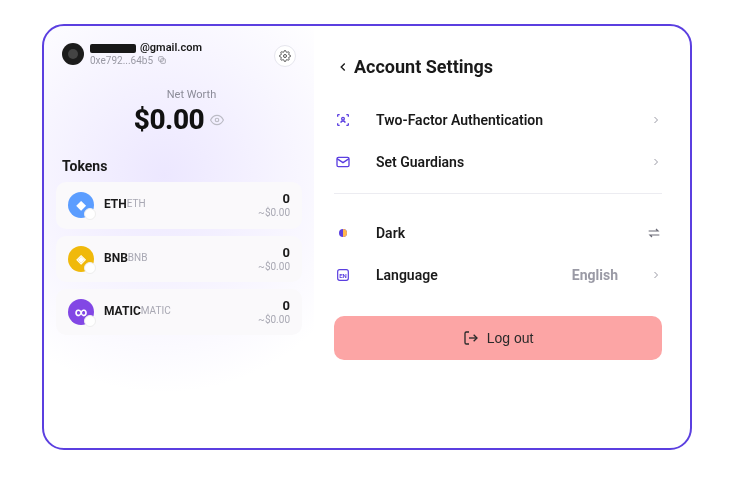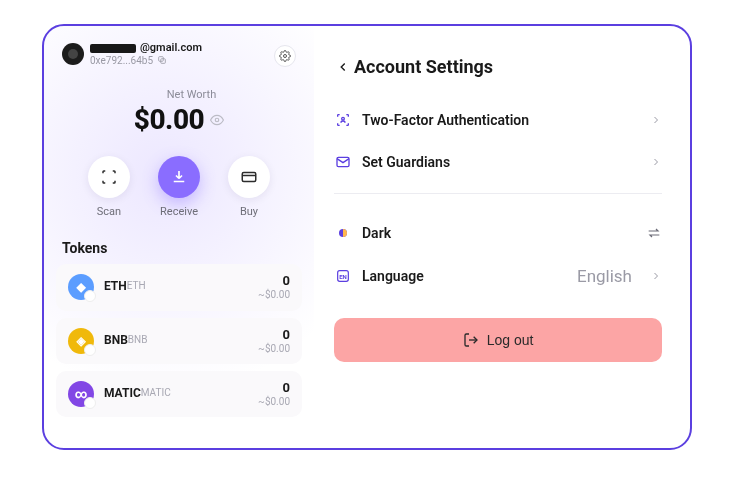--- a/index.html
+++ b/index.html
@@ -65,25 +65,25 @@
   .tk-name { display:flex; flex-direction:row; line-height:1.15;}
   .tk-sym { font-size:12px; font-weight:700; color:#1a1a1a;}
   .tk-sub { font-size:10px; color:#a8a8b3;}
   .tk-right { margin-left:auto; text-align:right; line-height:1.15;}
   .tk-amt { font-size:13px; font-weight:700; color:#1a1a1a;}
   .tk-fiat { font-size:10px; color:#a8a8b3;}
   
   .title-row { display:flex; align-items:center; gap:2px; margin-bottom:22px; margin-top:10px;}
   .back-btn { width:18px; height:18px; display:flex; align-items:center; justify-content:center; color:#222; cursor:pointer;}
   .page-title { font-size:18px; font-weight:700; color:#1a1a1a;}
-  .srow { display:flex; align-items:center; gap:10px; padding:12px 0; cursor:pointer;}
+  .srow { display:flex; align-items:center; gap:24px; padding:12px 0; cursor:pointer;}
   .srow + .srow { }
   .srow-icon { width:18px; height:18px; display:flex; align-items:center; justify-content:center;}
   .srow-label { font-size:14px; font-weight:600; color:#1a1a1a;}
-  .srow-value { margin-left:auto; font-size:17px; color:#9a9aa5;}
+  .srow-value { margin-left:auto; font-size:14px; color:#9a9aa5;font-weight:bold;}
   .srow-chev { margin-left:8px; color:#9a9aa5; width:12px; height:12px;}
   .swap-icon { margin-left:auto; color:#6a6a76;}
   .divider { height:1px; background:#ececf1; margin:10px 0 18px;}
   .logout-btn { margin-top:20px; width:100%; height:44px; background:#fca5a5; border:none; border-radius:10px; display:flex; align-items:center; justify-content:center; gap:8px; font-size:14px; font-weight:500; color:#2a2a2a; cursor:pointer;}
   svg { display:block; }
 </style>
 </head>
 <body>
 
 <div class="frame">
@@ -116,48 +116,20 @@
       <div class="nw-label">Net Worth</div>
       <div class="nw-value-row">
         <div class="nw-value">$0.00</div>
         <svg class="eye-icon" viewBox="0 0 24 24" fill="none" stroke="currentColor" stroke-width="2">
             <path d="M1 12s4-8 11-8 11 8 11 8-4 8-11 8-11-8-11-8z"></path>
             <circle cx="12" cy="12" r="3"></circle>
           </svg>
       </div>
     </div>
 
-    <div class="actions">
-      <div class="action">
-        <div class="action-btn">
-          <svg width="18" height="18" viewBox="0 0 24 24" fill="none" stroke="currentColor" stroke-width="2">
-              <path d="M4 7V5a1 1 0 0 1 1-1h2M17 4h2a1 1 0 0 1 1 1v2M20 17v2a1 1 0 0 1-1 1h-2M7 20H5a1 1 0 0 1-1-1v-2"></path>
-            </svg>
-        </div>
-        <div class="action-label">Scan</div>
-      </div>
-      <div class="action">
-        <div class="action-btn primary">
-          <svg width="18" height="18" viewBox="0 0 24 24" fill="none" stroke="currentColor" stroke-width="2.2">
-              <path d="M12 4v10m0 0l-4-4m4 4l4-4"></path>
-              <path d="M5 18h14"></path>
-            </svg>
-        </div>
-        <div class="action-label">Receive</div>
-      </div>
-      <div class="action">
-        <div class="action-btn">
-          <svg width="18" height="18" viewBox="0 0 24 24" fill="none" stroke="currentColor" stroke-width="2">
-              <rect x="3" y="6" width="18" height="12" rx="2"></rect>
-              <path d="M3 10h18"></path>
-            </svg>
-        </div>
-        <div class="action-label">Buy</div>
-      </div>
-    </div>
 
     <div class="tokens-hdr">Tokens</div>
     <div class="token-list">
       <div class="token">
         <div class="tk-icon eth">◆</div>
         <div class="tk-name">
             <span class="tk-sym">ETH</span>
             <span class="tk-sub">ETH</span>
           </div>
         <div class="tk-right">

